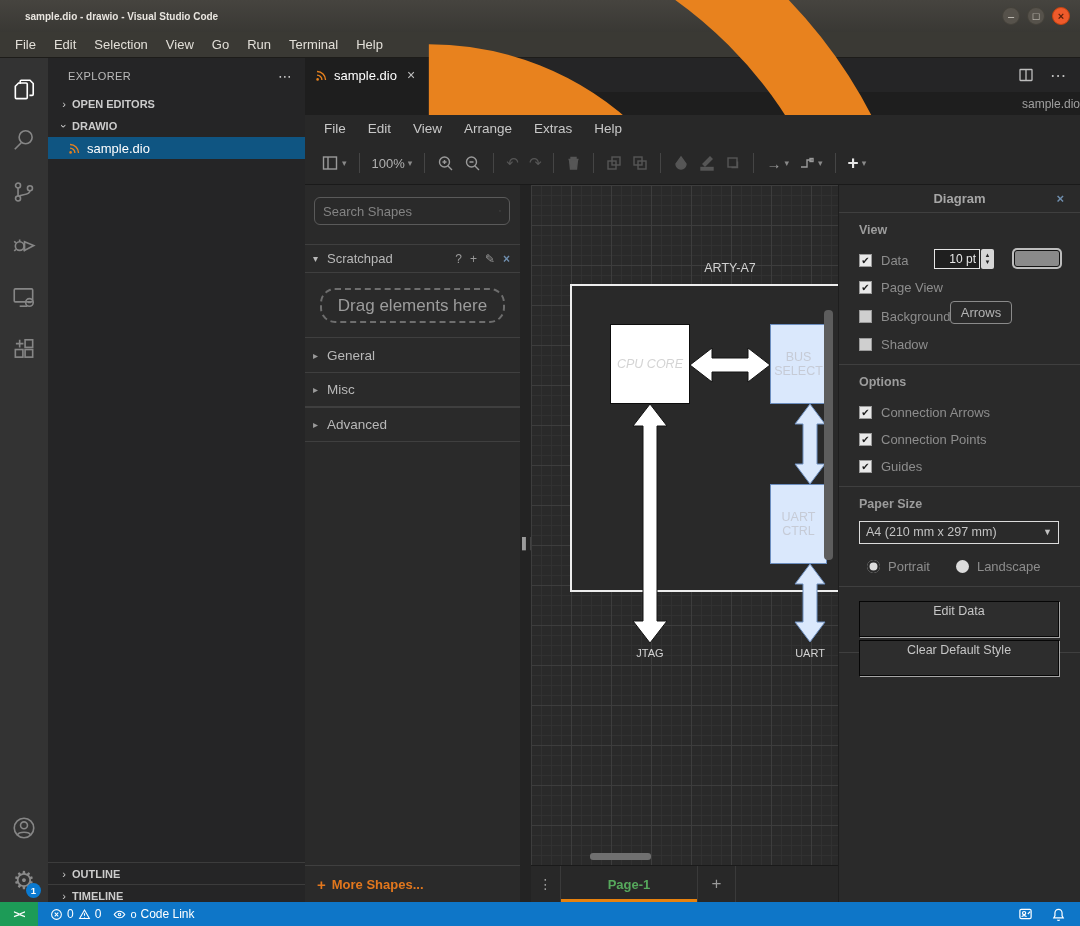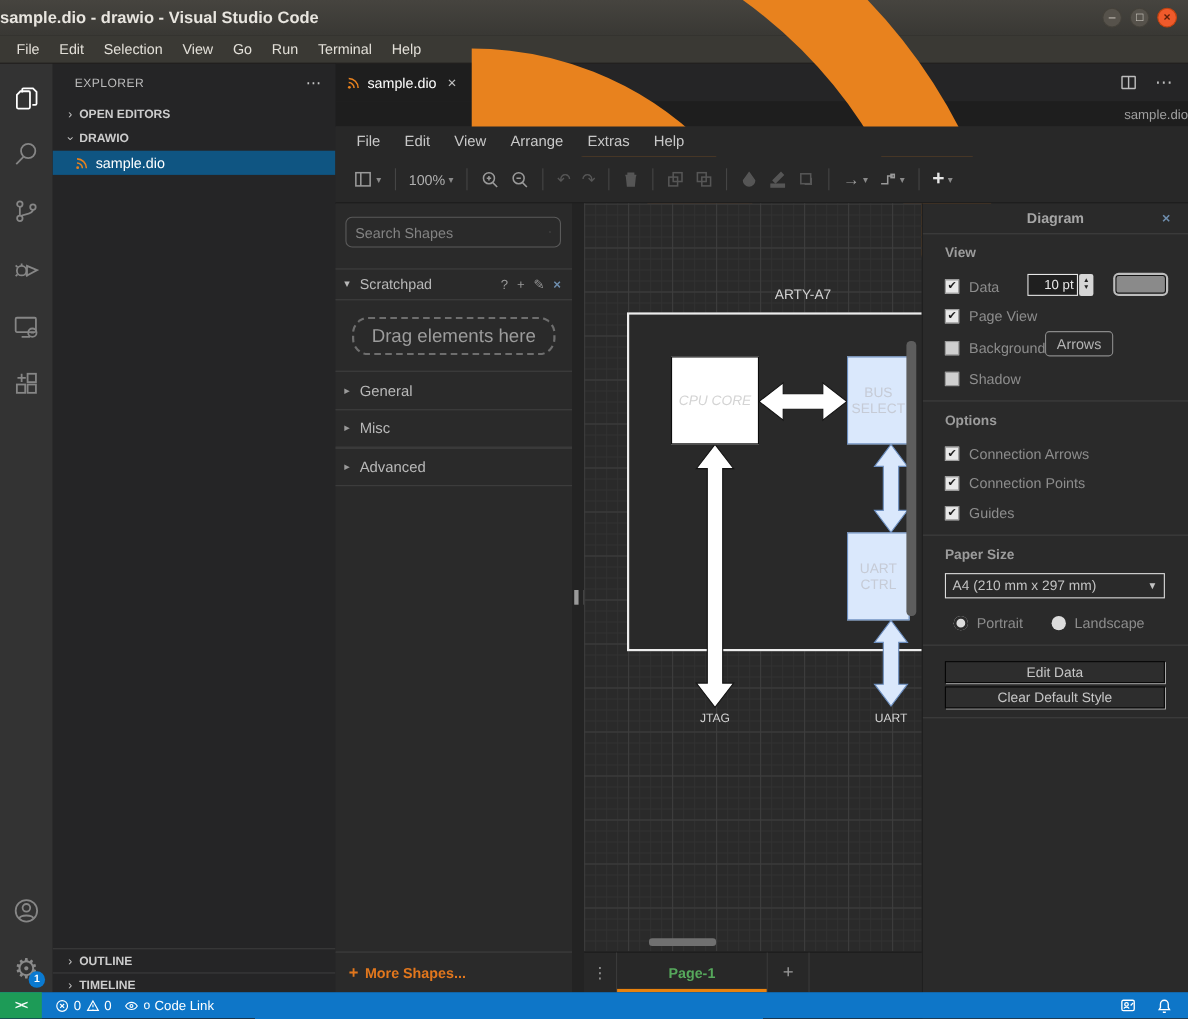--- a/index.html
+++ b/index.html
@@ -3,21 +3,21 @@
 <meta charset="utf-8">
 <style>
   * { margin:0; padding:0; box-sizing:border-box; }
   html,body { width:1080px; height:926px; overflow:hidden; background:#1e1e1e;
     font-family:"Liberation Sans","DejaVu Sans",sans-serif; }
   .app { position:relative; width:1080px; height:926px; background:#1e1e1e; }
 
   
   .titlebar { position:absolute; left:0; top:0; width:1080px; height:32px;
     background:linear-gradient(#46443f,#393834); display:flex; align-items:center; }
-  .titlebar .title { color:#e8e5df; font-weight:bold; font-size:15px; }
+  .titlebar .title { color:#e8e5df; font-weight:bold; font-size:10px; margin-left:25px; }
   .winbtns { position:absolute; right:10px; top:7px; display:flex; gap:7px; }
   .winbtn { width:18px; height:18px; border-radius:50%; background:#56524b; border:1px solid #44413a;
     color:#d9d5cd; font-size:11px; line-height:16px; text-align:center; }
   .winbtn.close { background:#ef5a2b; border-color:#c4430f; color:#5c200a; font-weight:bold; }
 
   
   .menubar { position:absolute; left:0; top:32px; width:1080px; height:26px;
     background:#3a3934; border-bottom:1px solid #1d1c19; display:flex; align-items:center; padding-left:6px; }
   .menubar span { color:#e2dfd8; font-size:13px; padding:0 9px; }
 
@@ -130,21 +130,21 @@
     border:1px solid #141414; border-radius:3px; box-shadow:0 0 0 2px #bdbdbd; }
   .imgbtn { position:absolute; right:48px; top:0px; width:62px; height:23px; border:1px solid #8a8a8a; border-radius:4px;
     background:transparent; color:#b3b3b3; font-size:13px; text-align:center; line-height:21px; }
   .fselect { position:relative; width:200px; height:23px; border:1px solid #dcdcdc; background:#2a2a2a;
     color:#c3c3c3; font-size:12.5px; line-height:21px; padding-left:6px; margin-bottom:8px; }
   .fselect .arr { position:absolute; right:6px; top:0; font-size:9px; line-height:21px; color:#c3c3c3; }
   .radio-row { display:flex; align-items:center; gap:8px; height:28px; padding-left:8px; font-size:13px; }
   .radio { width:13px; height:13px; border-radius:50%; background:#dcdcdc; }
   .radio.sel { box-shadow:inset 0 0 0 2.5px #2a2a2a; }
   .radio-lbl { margin-right:18px; }
-  .fbtn { width:200px; height:20px; background:#2d2d2d; border:1px solid #060606;
+  .fbtn { width:200px; height:36px; background:#2d2d2d; border:1px solid #060606;
     box-shadow:1px 1px 0 rgba(220,220,220,.7); color:#c6c6c6; font-size:12.5px; text-align:center; line-height:18px; margin-bottom:3px; }
 
   
   .more-shapes { position:absolute; left:0; top:807px; width:215px; height:37px; border-top:1px solid #3f3f3f;
     display:flex; align-items:center; padding-left:12px; color:#e2771d; font-size:13px; font-weight:bold; background:#2a2a2a; }
   .pagebar { position:absolute; left:226px; top:807px; width:307px; height:37px; background:#282828; display:flex; border-top:1px solid #1a1a1a;}
   .pb-menu { width:30px; display:flex; align-items:center; justify-content:center; color:#9a9a9a; font-size:14px; border-right:1px solid #3a3a3a; }
   .pb-tab { width:137px; position:relative; display:flex; align-items:center; justify-content:center;
     color:#56a85c; font-weight:bold; font-size:13px; border-right:1px solid #3a3a3a; }
   .pb-tab .underline { position:absolute; left:0; bottom:0; width:100%; height:3px; background:#e8820e; }

